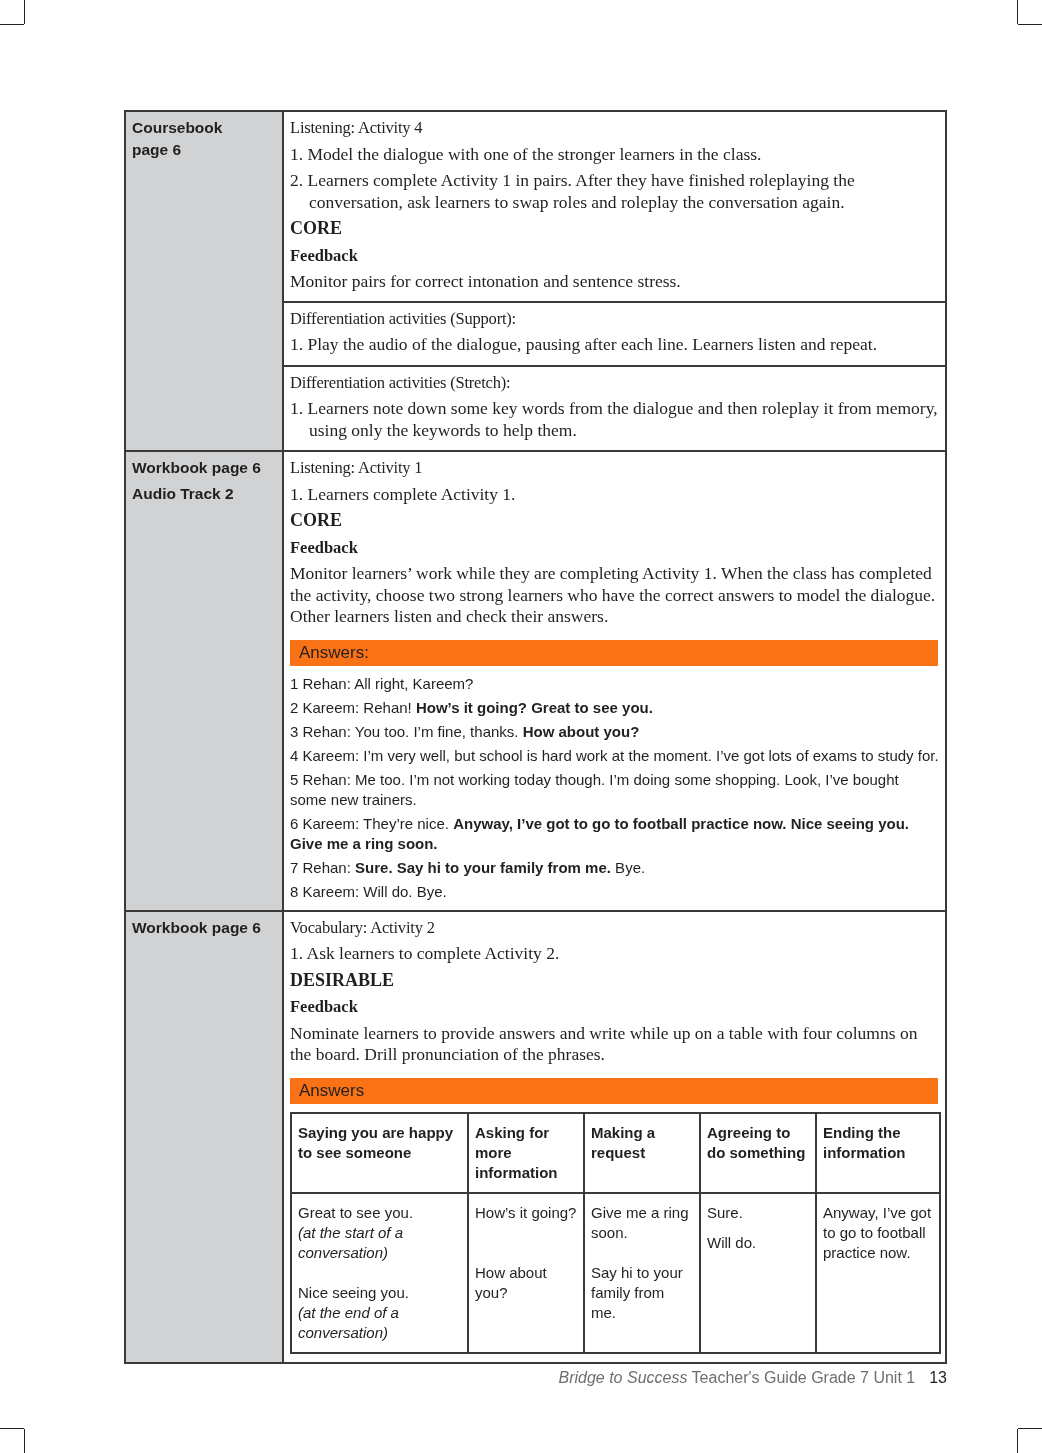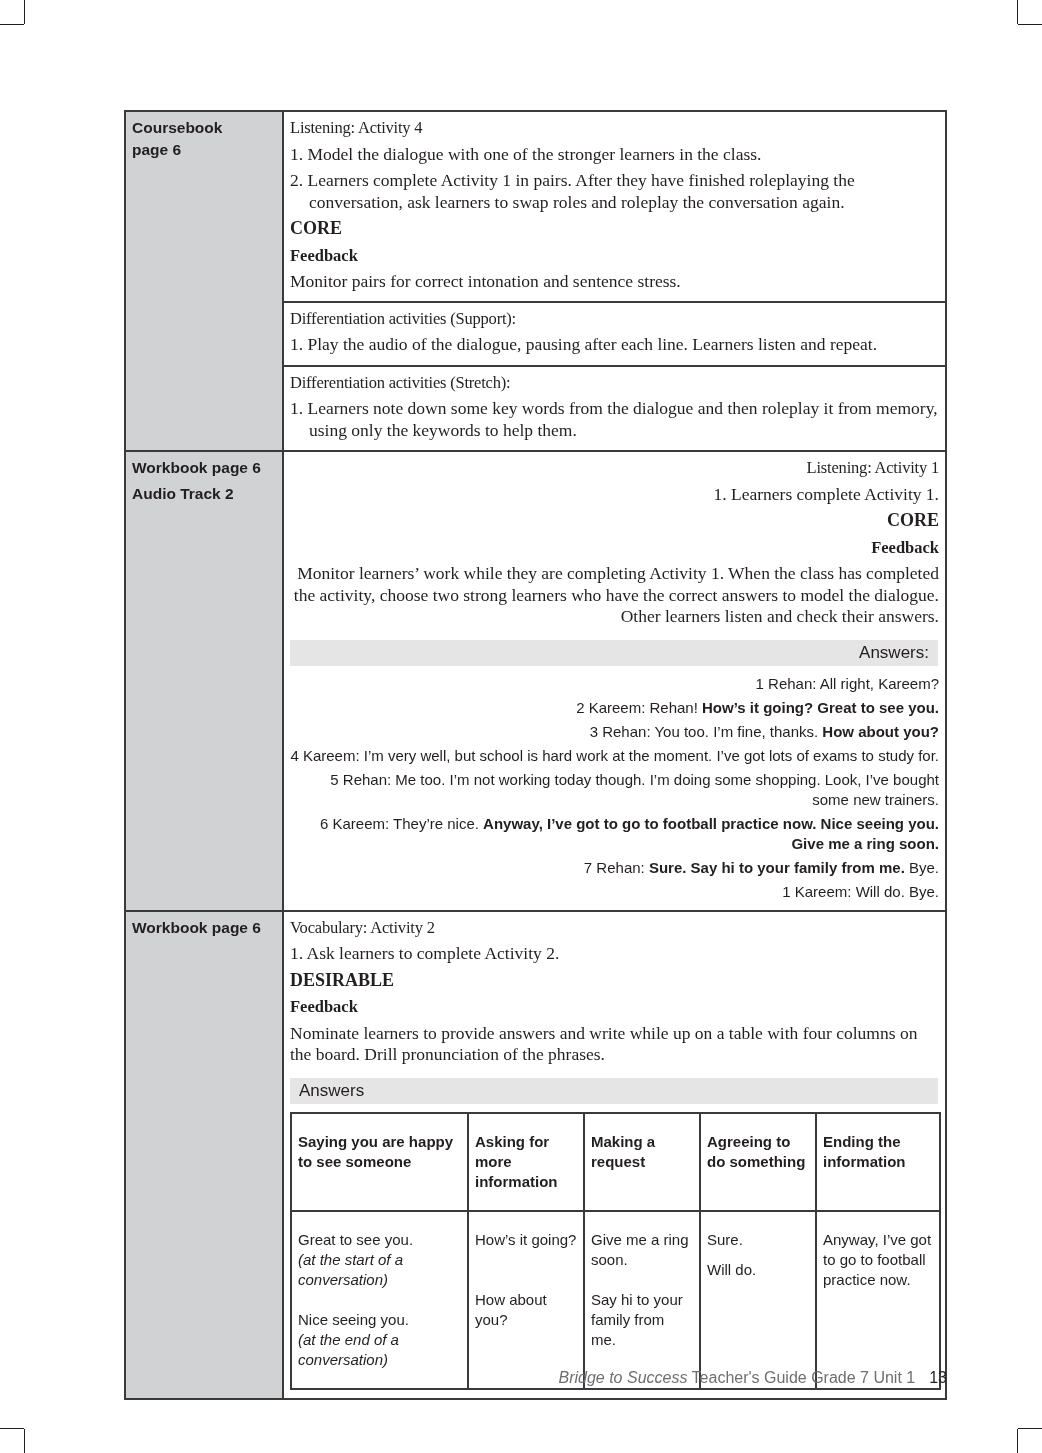--- a/index.html
+++ b/index.html
@@ -23,30 +23,30 @@
   .main-table td.label .l2 { margin-top: 4px; }
   .main-table td.content { padding: 5px 6px 4px 6px; font-size: 17.5px; line-height: 21.5px; }
   .content .heading { font-weight: normal; font-size: 16.5px; margin-bottom: 5px; letter-spacing: -0.2px; }
   .content .level { font-weight: bold; font-size: 18px; margin-top: 4px; margin-bottom: 5px; }
   .content .fb { font-weight: bold; font-size: 16.5px; margin-bottom: 5px; }
   .content .para { margin-bottom: 4px; }
   .content ol.steps { list-style: none; }
   .content ol.steps li { padding-left: 19px; text-indent: -19px; margin-bottom: 5px; }
 
   .answers-bar {
-    background: #e5e5e5; font-family: "Liberation Sans", sans-serif; font-size: 17px;
+    background: #f97316; font-family: "Liberation Sans", sans-serif; font-size: 17px;
     padding: 2px 9px; margin: 12px 1px 8px 0; height: 26px; line-height: 22px;
   }
   .answers-list { font-family: "Liberation Sans", sans-serif; font-size: 15px; line-height: 20px; }
   .answers-list li { list-style: none; margin-bottom: 4px; }
   .answers-list b { font-weight: bold; }
 
   .ans-table { width: 649px; border-collapse: collapse; table-layout: fixed; margin-bottom: 4px;
     font-family: "Liberation Sans", sans-serif; font-size: 15px; line-height: 20px; }
-  .ans-table th, .ans-table td { border: 2px solid #3a3a3a; padding: 18px 6px; text-align: left; vertical-align: top; margin-left: 17px; }
+  .ans-table th, .ans-table td { border: 2px solid #3a3a3a; padding: 9px 6px; text-align: left; vertical-align: top; margin-left: 17px; }
   .ans-table th { font-weight: bold; }
   .ans-table .gap { display: block; height: 20px; }
   .ans-table .note { font-style: italic; }
 
   .footer {
     position: absolute; right: 95px; top: 1369px;
     font-family: "Liberation Sans", sans-serif; font-size: 16px; color: #6d6e71;
   }
   .footer .title { font-style: italic; }
   .footer .pageno { color: #231f20; margin-left: 14px; }
@@ -97,38 +97,38 @@
         <li>1. Learners note down some key words from the dialogue and then roleplay it from memory, using only the keywords to help them.</li>
       </ol>
     </td>
   </tr>
 
   <tr>
     <td class="label">
       <div>Workbook page 6</div>
       <div class="l2">Audio Track 2</div>
     </td>
-    <td class="content" style="height:426px;text-align:right;">
+    <td class="content" style="height:426px;">
       <div class="heading">Listening: Activity 1</div>
       <ol class="steps">
         <li>1. Learners complete Activity 1.</li>
       </ol>
       <div class="level">CORE</div>
       <div class="fb">Feedback</div>
       <div class="para">Monitor learners’ work while they are completing Activity 1. When the class has completed the activity, choose two strong learners who have the correct answers to model the dialogue. Other learners listen and check their answers.</div>
       <div class="answers-bar">Answers:</div>
       <ul class="answers-list">
         <li><span>1 Rehan: All right, Kareem?</span><b></b><span></span></li>
         <li><span>2 Kareem: Rehan! </span><b>How’s it going? Great to see you.</b><span></span></li>
         <li><span>3 Rehan: You too. I’m fine, thanks. </span><b>How about you?</b><span></span></li>
         <li><span>4 Kareem: I’m very well, but school is hard work at the moment. I’ve got lots of exams to study for.</span><b></b><span></span></li>
         <li><span>5 Rehan: Me too. I’m not working today though. I’m doing some shopping. Look, I’ve bought some new trainers.</span><b></b><span></span></li>
         <li><span>6 Kareem: They’re nice. </span><b>Anyway, I’ve got to go to football practice now. Nice seeing you. Give me a ring soon.</b><span></span></li>
         <li><span>7 Rehan: </span><b>Sure. Say hi to your family from me.</b><span> Bye.</span></li>
-        <li><span>1 Kareem: Will do. Bye.</span><b></b><span></span></li>
+        <li><span>8 Kareem: Will do. Bye.</span><b></b><span></span></li>
       </ul>
     </td>
   </tr>
 
   <tr>
     <td class="label">
       <div>Workbook page 6</div>
     </td>
     <td class="content" style="height:428px;">
       <div class="heading">Vocabulary: Activity 2</div>

